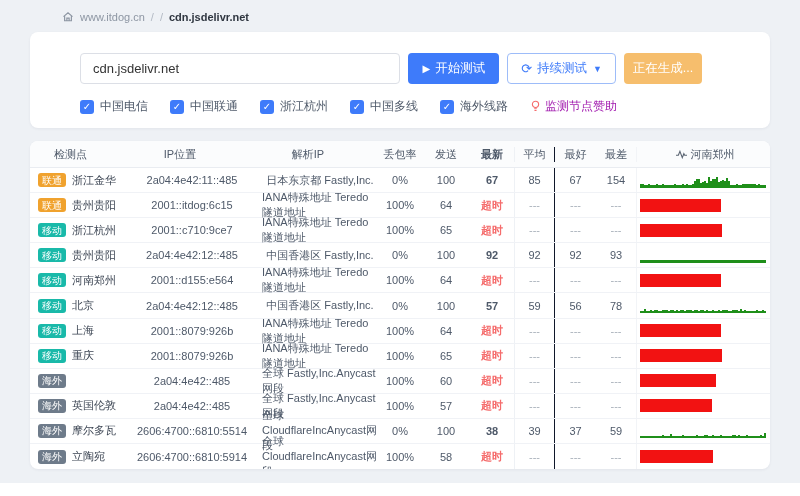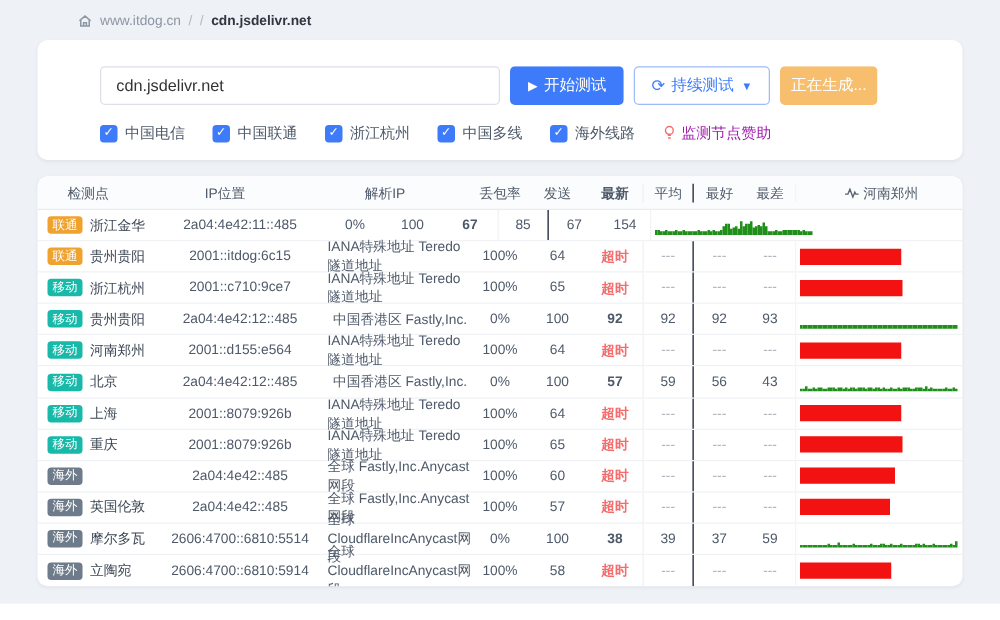--- a/index.html
+++ b/index.html
@@ -144,20 +144,21 @@
       <span>河南郑州</span>
     </div>
   </div>
   <div id="rows">
       <div class="trow">
         <div class="cell c1">
           <div class="badge unicom" style="background: rgb(240, 162, 46);">联通</div>
           <div class="node">浙江金华</div>
         </div>
         <div class="cell c2">2a04:4e42:11::485</div>
+        <div class="cell c3">日本东京都 Fastly,Inc.</div>
         <div class="cell c4">0%</div>
         <div class="cell c5">100</div>
         <div class="cell c6">67</div>
         <div class="cell c7">85</div>
         <div class="cell c8">67</div>
         <div class="cell c9">154</div>
         <div class="cell c10">
           <div class="spark" style="width: 126px;">
             <i style="height: 3.8px; background: rgb(31, 143, 26);"></i>
             <i style="height: 3.8px; background: rgb(31, 143, 26);"></i>
@@ -362,21 +363,21 @@
           <div class="badge mobile" style="background: rgb(25, 185, 169);">移动</div>
           <div class="node">北京</div>
         </div>
         <div class="cell c2">2a04:4e42:12::485</div>
         <div class="cell c3">中国香港区 Fastly,Inc.</div>
         <div class="cell c4">0%</div>
         <div class="cell c5">100</div>
         <div class="cell c6">57</div>
         <div class="cell c7">59</div>
         <div class="cell c8">56</div>
-        <div class="cell c9">43</div>
+        <div class="cell c9">78</div>
         <div class="cell c10">
           <div class="spark" style="width: 126px;">
             <i style="height: 2.1px; background: rgb(31, 143, 26);"></i>
             <i style="height: 2.5px; background: rgb(31, 143, 26);"></i>
             <i style="height: 3.7px; background: rgb(31, 143, 26);"></i>
             <i style="height: 2.5px; background: rgb(31, 143, 26);"></i>
             <i style="height: 2.2px; background: rgb(31, 143, 26);"></i>
             <i style="height: 2.8px; background: rgb(31, 143, 26);"></i>
             <i style="height: 2.4px; background: rgb(31, 143, 26);"></i>
             <i style="height: 3.3px; background: rgb(31, 143, 26);"></i>

